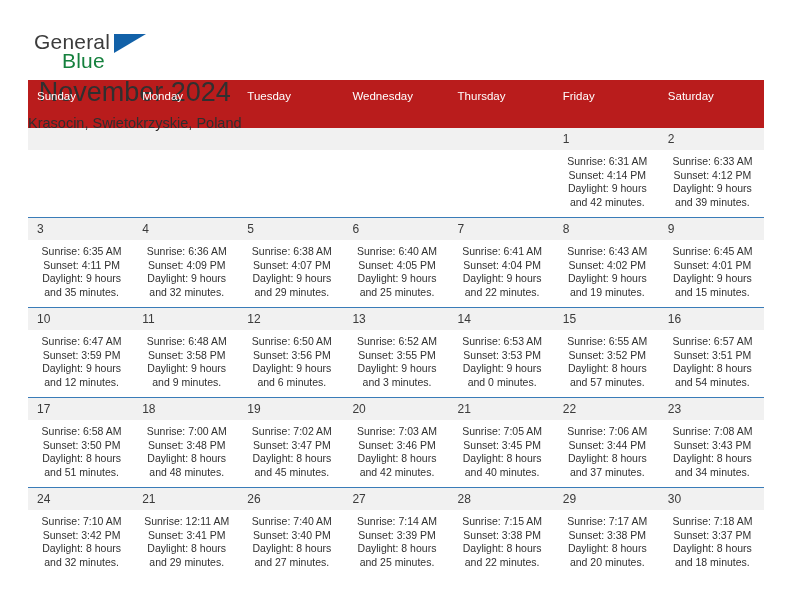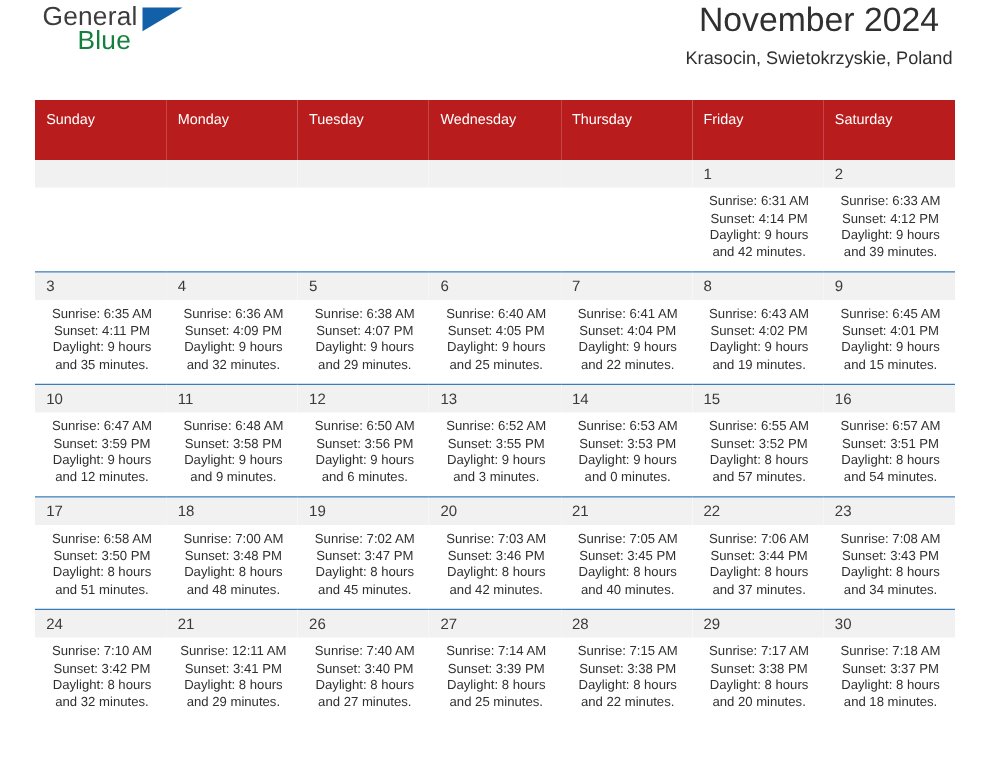--- a/index.html
+++ b/index.html
@@ -21,22 +21,24 @@
     height: 612px;
     box-sizing: border-box;
     padding: 0 28px;
   }
 
   
   .header {
     display: flex;
     align-items: flex-start;
     justify-content: space-between;
+    padding-top: 28px;
     height: 72px;
     box-sizing: border-box;
+    flex-direction: column;
   }
   .brand {
     position: relative;
     width: 130px;
     height: 48px;
     flex: 0 0 auto;
   }
   .brand-general {
     position: absolute;
     left: 6px;

